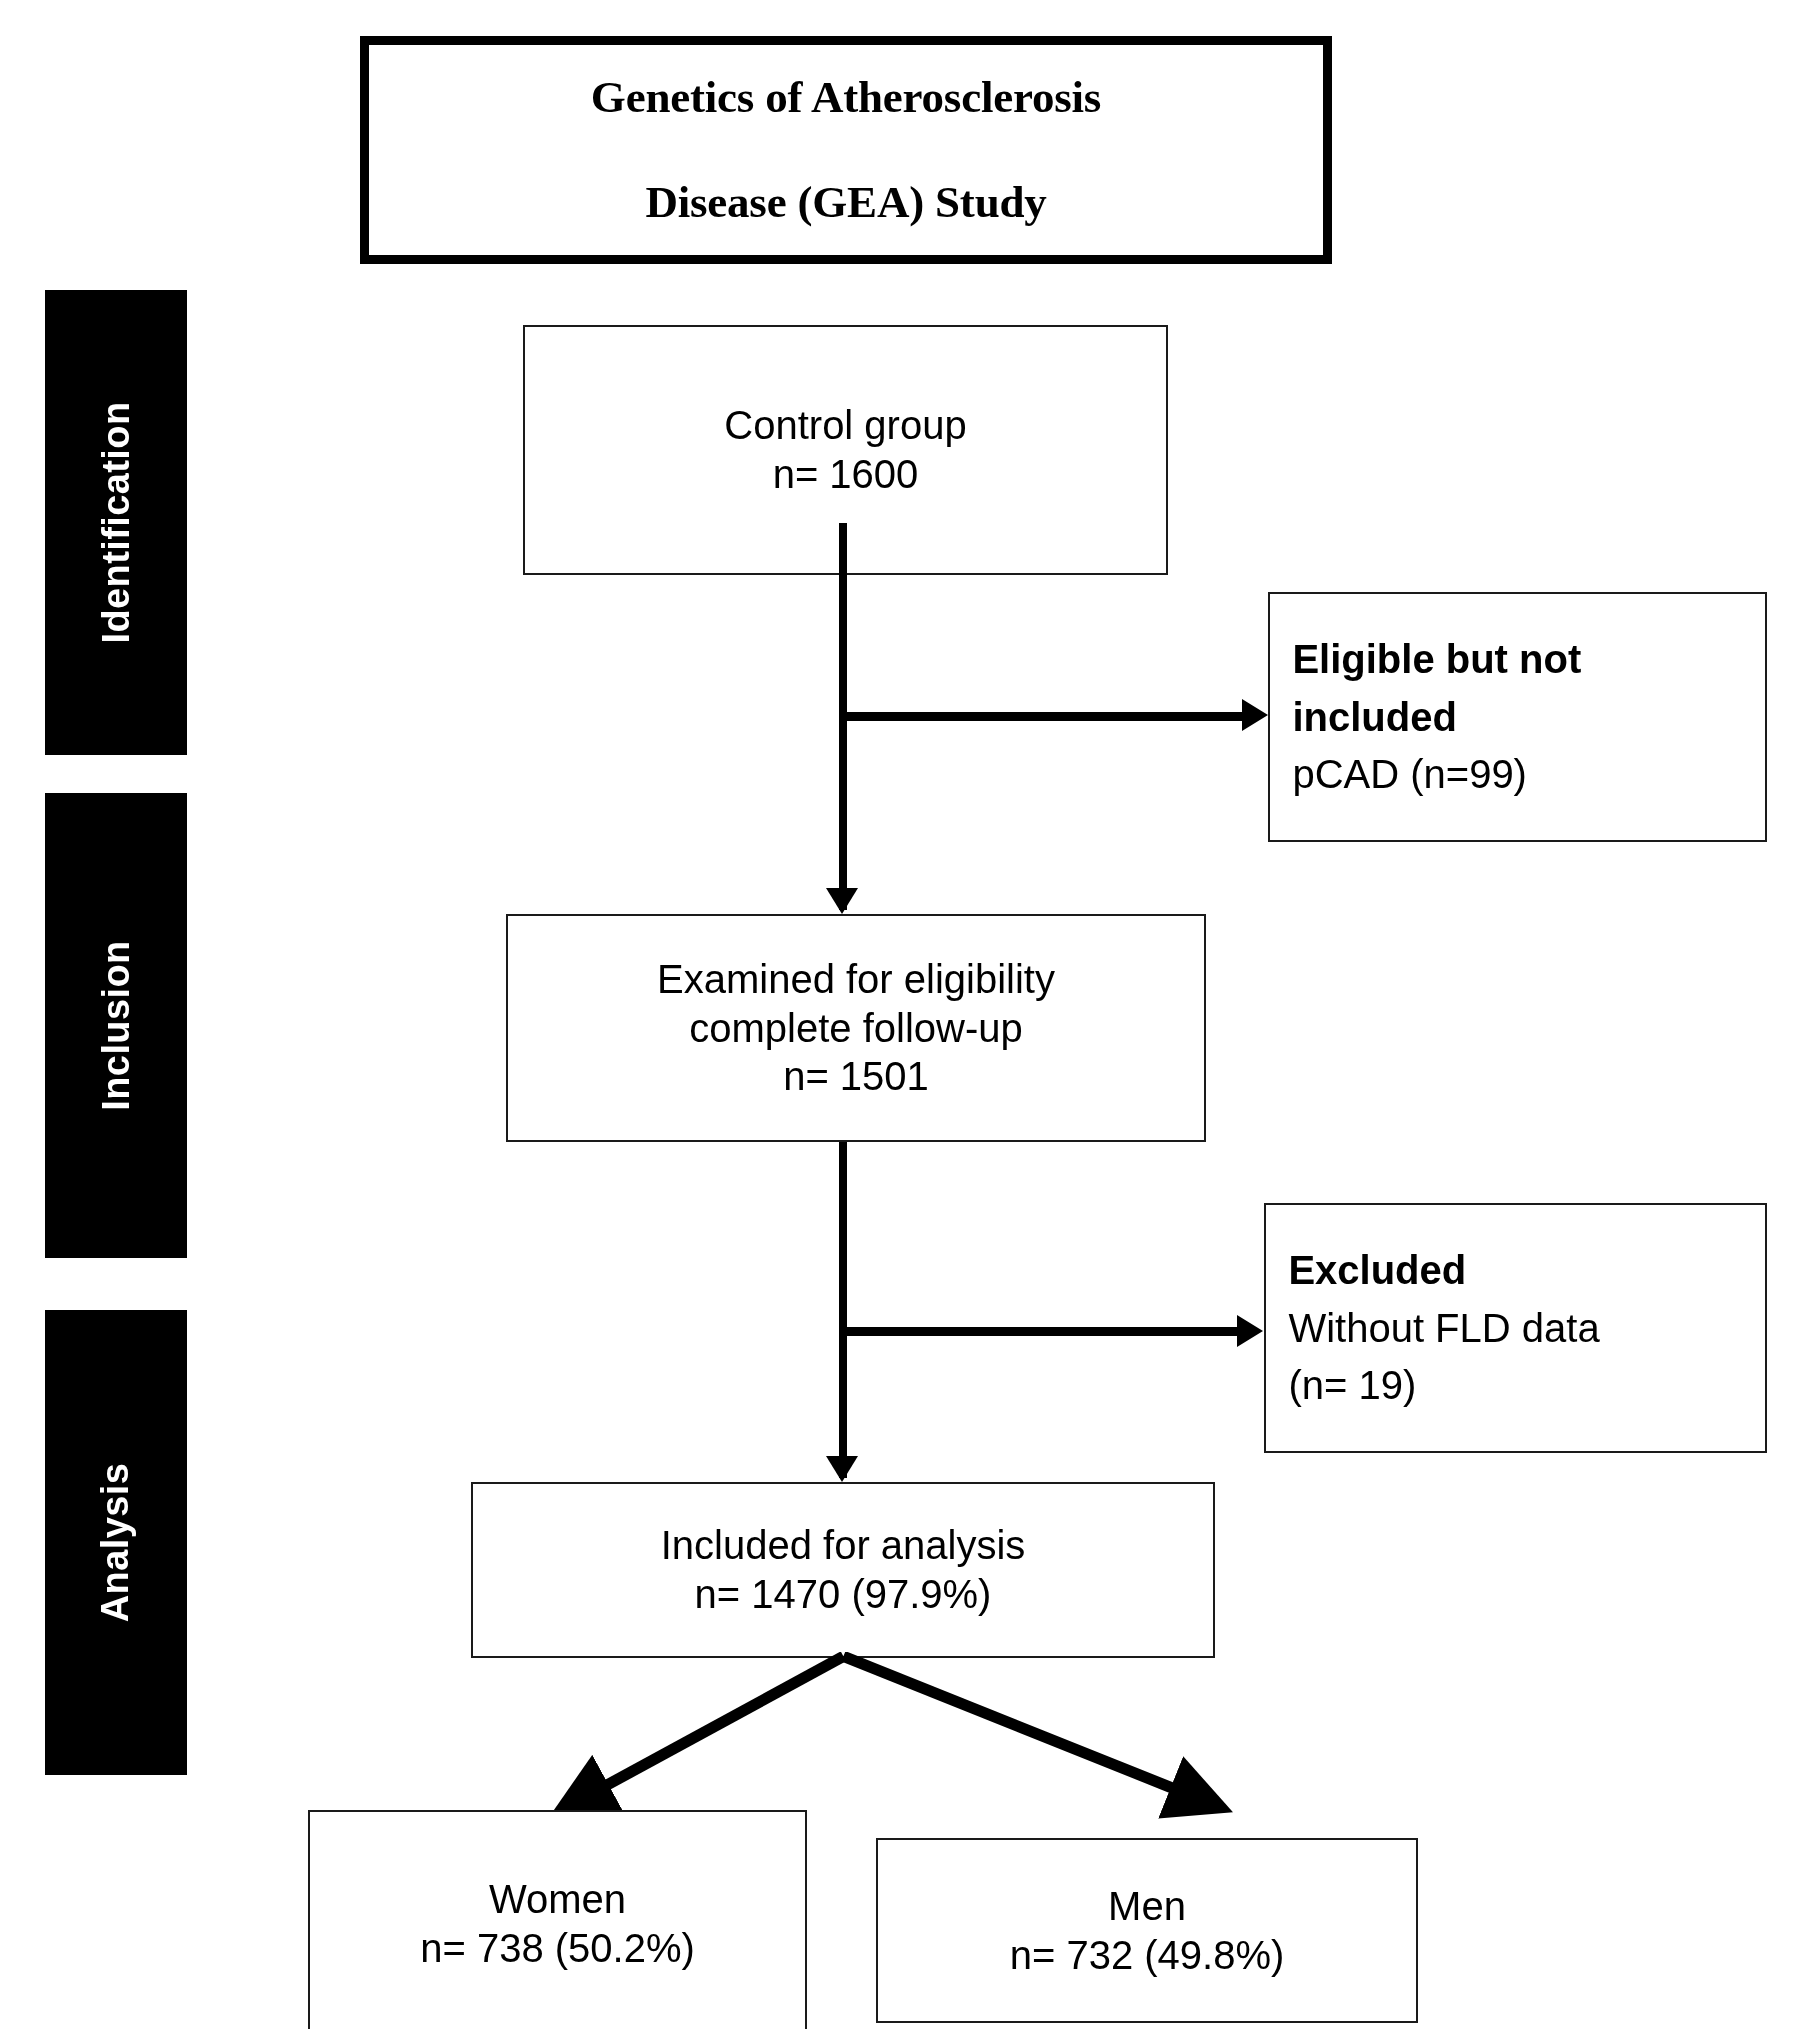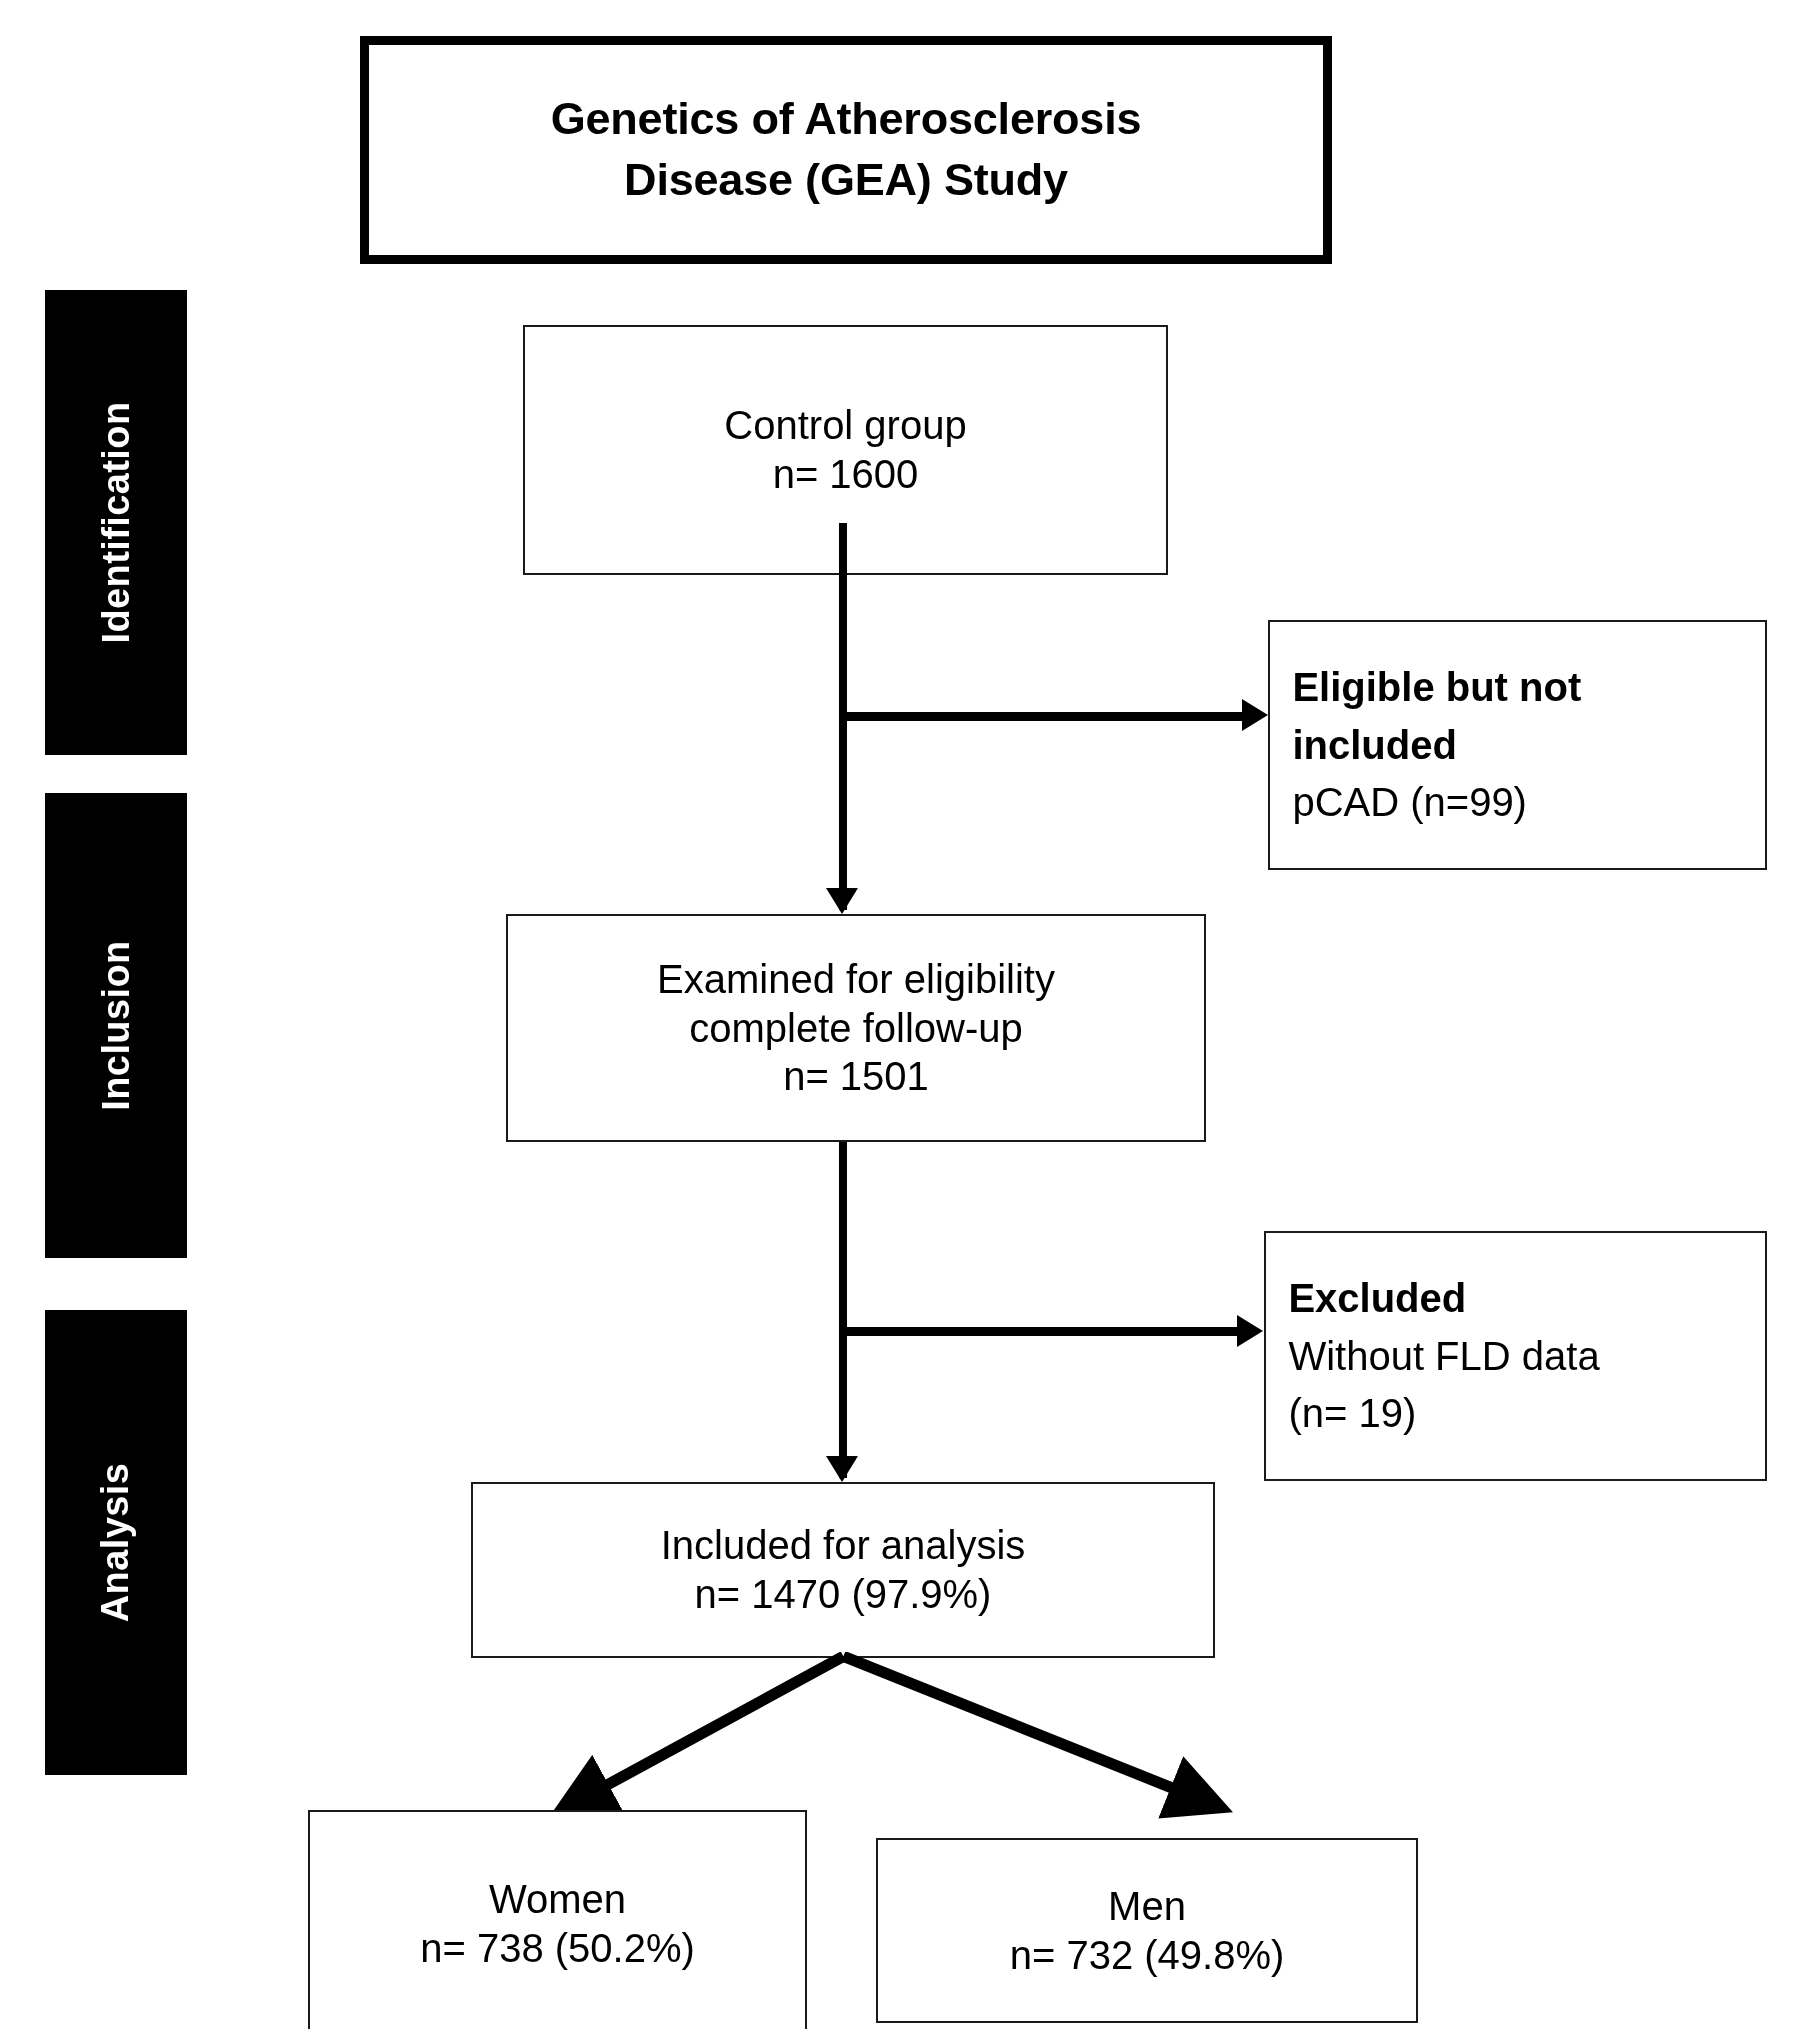--- a/index.html
+++ b/index.html
@@ -34,29 +34,28 @@
     color: #000000;
   }
   .node .line { display: block; white-space: nowrap; }
 
   
   #title-box {
     border: 9.5px solid #000000;
     font-weight: bold;
     letter-spacing: -0.2px;
   }
-  #title-box .line { margin: 3px 0; }
+  #title-box .line { margin: 25px 0; font-family: Liberation Serif, serif; }
 
   
   .side-node {
     align-items: flex-start;
     text-align: left;
     padding-left: 22.4px;
     padding-right: 26px;
-    margin-top: 28px;
   }
   .side-node .line { margin: 4.3px 0; }
   .side-node .strong { font-weight: bold; }
 
   
   .stage {
     position: absolute;
     background: #000000;
     display: flex;
     align-items: center;

